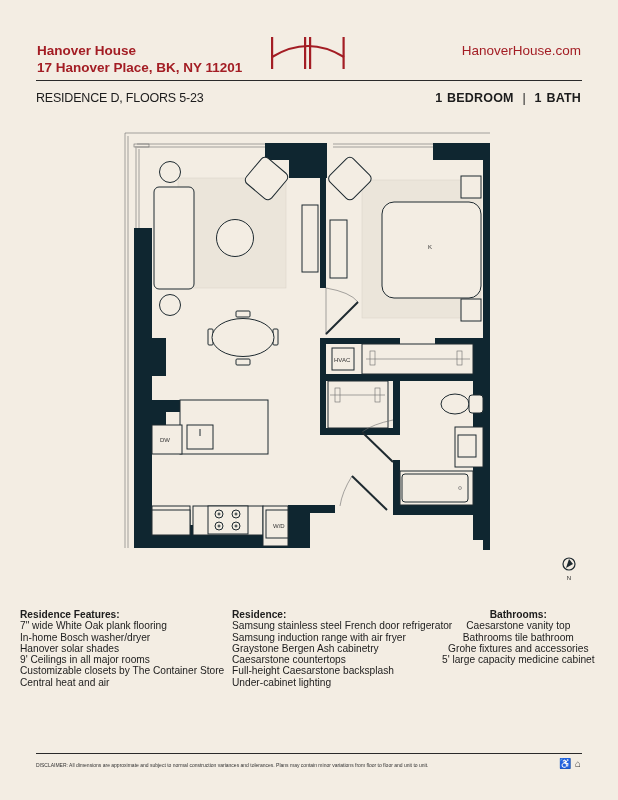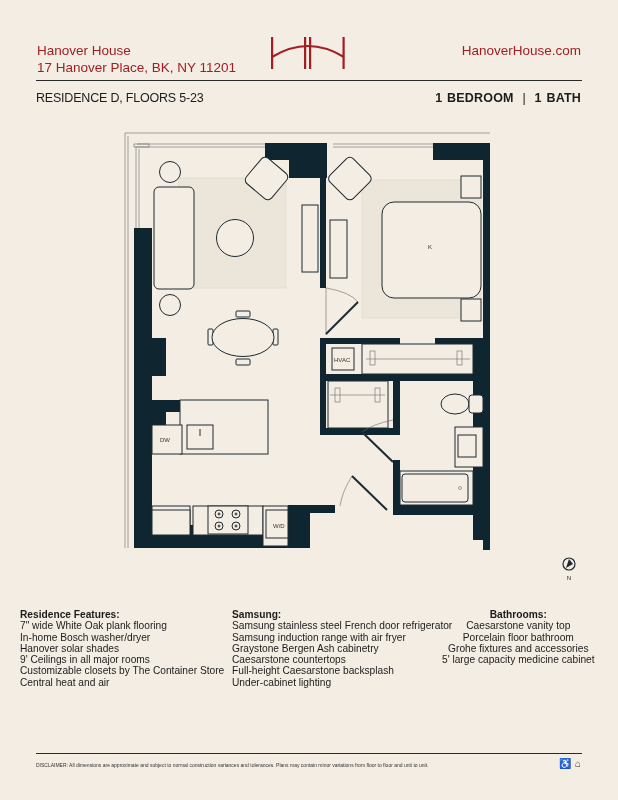--- a/index.html
+++ b/index.html
@@ -1,19 +1,19 @@
 <!DOCTYPE html>
 <html><head>
 <meta charset="utf-8">
 <style>
   html,body{margin:0;padding:0;}
   body{width:618px;height:800px;background:#f3ede3;position:relative;overflow:hidden;font-family:"Liberation Sans",sans-serif;color:#1c1c1c;}
   .abs{position:absolute;}
   .red{color:#a31d24;}
-  .hdr-l{left:37px;top:42px;font-size:13.5px;line-height:17px;}
+  .hdr-l{left:37px;top:42px;font-size:13.5px;line-height:17px;font-weight:bold;}
   .hdr-r{right:37px;top:42px;font-size:13.5px;line-height:17px;text-align:right;}
   .logo{left:268px;top:35px;width:80px;height:36px;}
   .rule{left:36px;width:546px;height:1px;background:#2a2a2a;}
   .res{left:36px;top:91px;font-size:12.5px;letter-spacing:-0.2px;}
   .beds{right:37px;top:91px;font-size:12.5px;font-weight:bold;letter-spacing:0.2px;word-spacing:1px;}
   .plan{left:0;top:0;width:618px;height:600px;}
   .col{top:609px;font-size:10.2px;line-height:11.3px;}
   .col h4{margin:0;font-size:10.2px;font-weight:bold;}
   .col div{white-space:nowrap;}
   .disc{left:36px;top:762px;font-size:5px;color:#333;white-space:nowrap;}
@@ -223,33 +223,33 @@
   <h4>Residence Features:</h4>
   <div>7" wide White Oak plank flooring</div>
   <div>In-home Bosch washer/dryer</div>
   <div>Hanover solar shades</div>
   <div>9' Ceilings in all major rooms</div>
   <div>Customizable closets by The Container Store</div>
   <div>Central heat and air</div>
 </div>
 
 <div class="abs col" style="left:232px;">
-  <h4>Samsung:</h4>
+  <h4>Residence:</h4>
   <div>Samsung stainless steel French door refrigerator</div>
   <div>Samsung induction range with air fryer</div>
   <div>Graystone Bergen Ash cabinetry</div>
   <div>Caesarstone countertops</div>
   <div>Full-height Caesarstone backsplash</div>
   <div>Under-cabinet lighting</div>
 </div>
 
 <div class="abs col" style="left:442px;text-align:center;">
   <h4>Bathrooms:</h4>
   <div>Caesarstone vanity top</div>
-  <div>Porcelain floor bathroom</div>
+  <div>Bathrooms tile bathroom</div>
   <div>Grohe fixtures and accessories</div>
   <div>5' large capacity medicine cabinet</div>
 </div>
 
 <div class="abs rule" style="top:753px;"></div>
 <div class="abs disc">DISCLAIMER: All dimensions are approximate and subject to normal construction variances and tolerances. Plans may contain minor variations from floor to floor and unit to unit.</div>
 <div class="abs icons">
   <span>♿</span>
   <span>⌂</span>
 </div>

